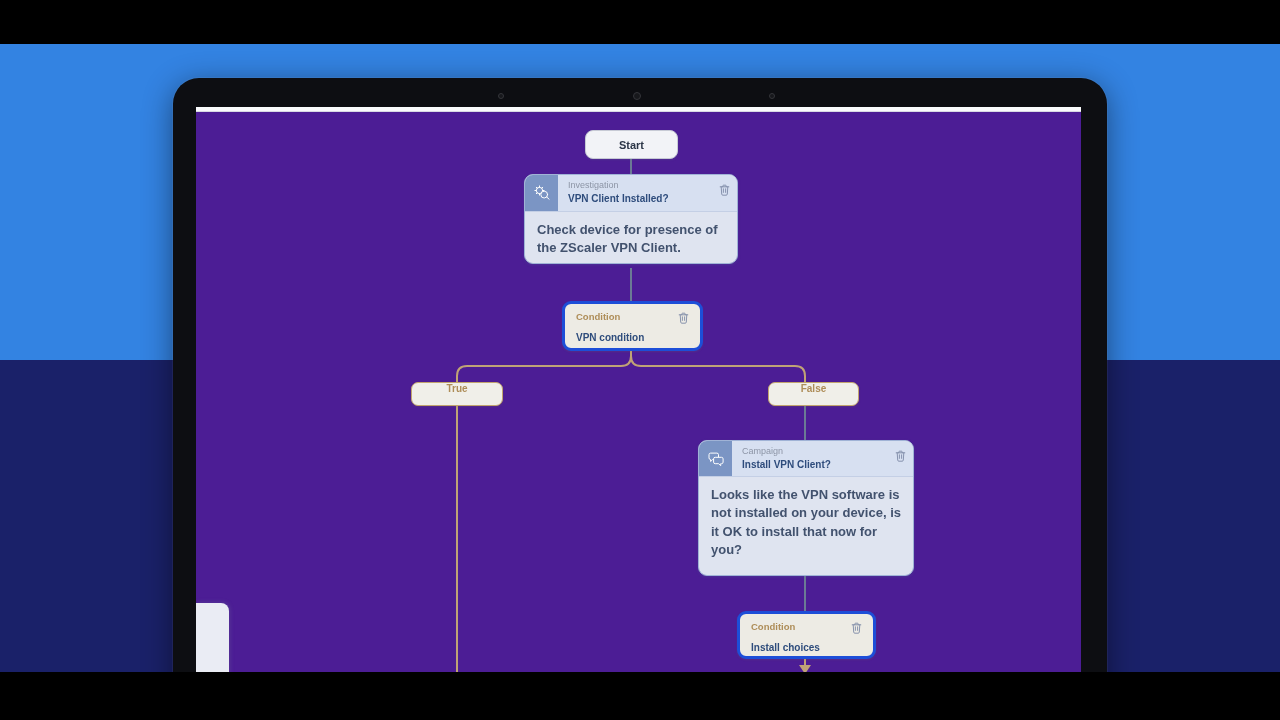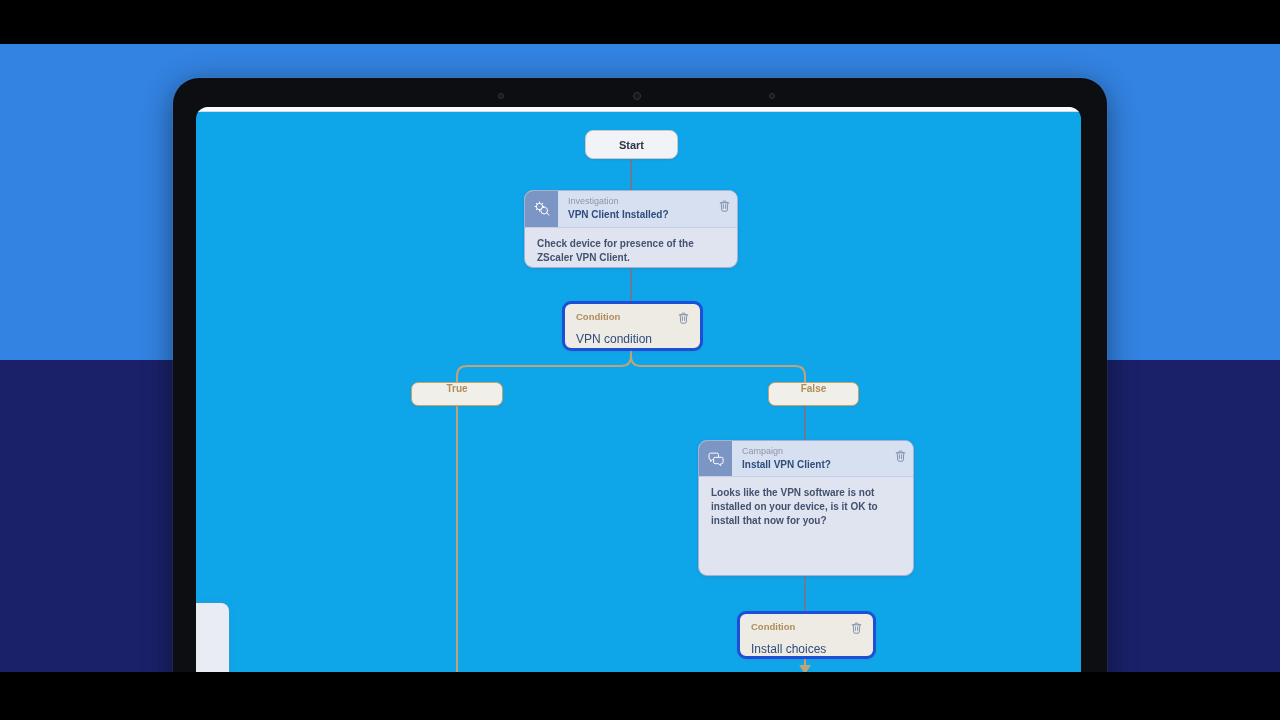--- a/index.html
+++ b/index.html
@@ -17,21 +17,21 @@
   .device { position:absolute; left:173px; top:78px; width:934px; height:642px;
             background:#0d0e12; border-radius:26px 26px 0 0; z-index:10;
             box-shadow:0 0 0 1px rgba(255,255,255,0.05), 0 6px 30px rgba(0,0,0,0.45); }
   .camera-dot { position:absolute; border-radius:50%; background:#17181c; border:1.5px solid #34353a; }
   .cam-1 { left:325px; top:15px; width:6px;  height:6px; }
   .cam-2 { left:460px; top:14px; width:8px;  height:8px; }
   .cam-3 { left:596px; top:15px; width:6px;  height:6px; }
 
   
   .screen { position:absolute; left:23px; top:29px; width:885px; height:613px;
-            background:#0ea5e9; overflow:hidden; border-radius:12px; }
+            background:#4c1d95; overflow:hidden; border-radius:0; }
   .screen-topstrip { position:absolute; left:0; top:0; width:885px; height:5px;
                      background:#fafbfd; border-bottom:1px solid #d8dae3; z-index:3; }
   .corner-panel { position:absolute; left:0; top:496px; width:33px; height:117px;
                   background:#eaecf4; border-radius:0 8px 0 0;
                   box-shadow:1px -1px 4px rgba(120,130,160,0.25); z-index:2; }
 
   
   .connectors { position:absolute; left:0; top:0; z-index:1; }
   .edge-slate { stroke:#6b7a95; stroke-width:2; fill:none; }
   .edge-tan   { stroke:#c0a376; stroke-width:2; fill:none; }
@@ -40,46 +40,46 @@
   
   .node-start { position:absolute; left:389px; top:23px; width:93px; height:29px; z-index:2;
                 background:#f2f3f7; border:1px solid #c7cad5; border-radius:8px;
                 display:flex; align-items:center; justify-content:center;
                 font-size:11px; font-weight:bold; color:#2b3547;
                 box-shadow:0 1px 2px rgba(90,100,130,.25); cursor:pointer; }
 
   
   .flow-node { position:absolute; z-index:2; border:1px solid #a0b3d6; border-radius:9px;
                background:#dfe4f0; overflow:hidden; box-shadow:0 1px 3px rgba(80,100,150,.28); cursor:pointer; }
-  .node-investigation { left:328px; top:83px;  width:214px; height:78px; }
+  .node-investigation { left:328px; top:67px;  width:214px; height:90px; }
   .node-campaign      { left:502px; top:333px; width:216px; height:136px; }
   .node-header { display:flex; align-items:stretch; background:#d7e0f1; border-bottom:1px solid #c4cfe5; }
   .node-investigation .node-header { height:37px; }
   .node-campaign      .node-header { height:36px; }
   .icon-box { flex:0 0 33px; width:33px; background:#7b95c4;
               display:flex; align-items:center; justify-content:center; }
   .header-main { flex:1; padding:5px 0 0 10px; line-height:1.3; overflow:hidden; }
   .type-label { font-size:9px;  color:#8d95a6; display:block; }
   .node-title { font-size:10px; font-weight:bold; color:#2e4c7c; display:block; white-space:nowrap; }
   .trash-btn { flex:0 0 26px; background:none; border:none; cursor:pointer;
                display:flex; justify-content:center; align-items:flex-start; padding-top:9px; }
-  .node-body { padding:9px 12px 8px 12px; font-size:10px; font-weight:bold; color:#42526e; line-height:1.42; }
+  .node-body { padding:9px 12px 8px 12px; font-size:13px; font-weight:bold; color:#42526e; line-height:1.42; }
   .options-list { list-style:disc; margin:9px 0 0 0; padding-left:16px; }
   .options-list li { margin-bottom:1px; }
 
   
   .condition-node { position:absolute; z-index:2; border:3px solid #1d4ed8; border-radius:9px;
                     background:#edebe4; padding:7px 11px; cursor:pointer;
                     box-shadow:0 1px 2px rgba(120,110,80,.2); }
   .node-condition-vpn      { left:366px; top:194px; width:141px; height:50px; }
   .node-condition-campaign { left:541px; top:504px; width:139px; height:48px; }
   .cond-row { display:flex; justify-content:space-between; align-items:flex-start; }
   .cond-label { font-size:9.5px; font-weight:600; color:#ae8d58; }
   .condition-node .trash-btn { padding:1px 0 0 0; flex:none; }
-  .cond-value { margin-top:8px; font-size:12px; font-weight:400; color:#2e4c7c; }
+  .cond-value { margin-top:8px; font-size:10px; font-weight:700; color:#2e4c7c; }
 
   
   .branch-label { position:absolute; z-index:2; height:24px; border:1px solid #c2a46e; border-radius:7px;
                   background:#f0efe9; display:flex; align-items:flex-start; justify-content:center;
                   font-size:10px; font-weight:bold; color:#ae8d58;
                   box-shadow:0 1px 2px rgba(120,110,80,.18); }
   .branch-true  { left:215px; top:275px; width:92px; }
   .branch-false { left:572px; top:275px; width:91px; }
 </style>
 </head>

